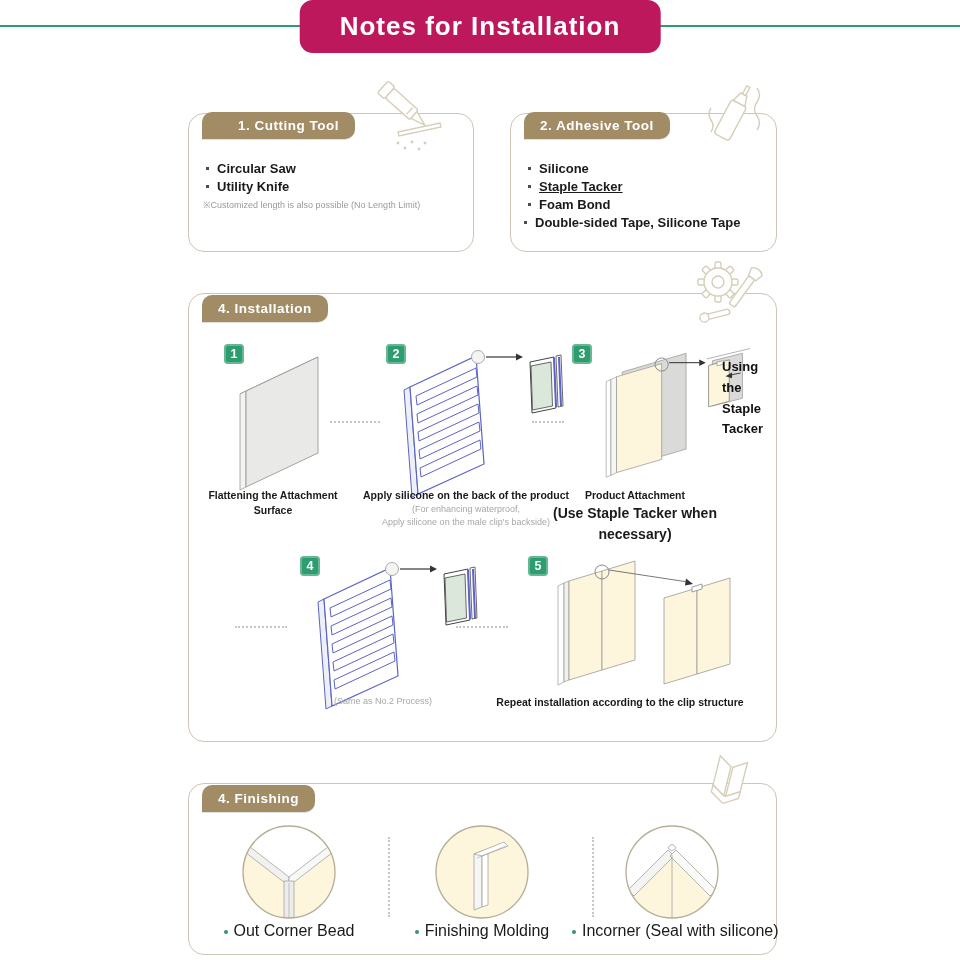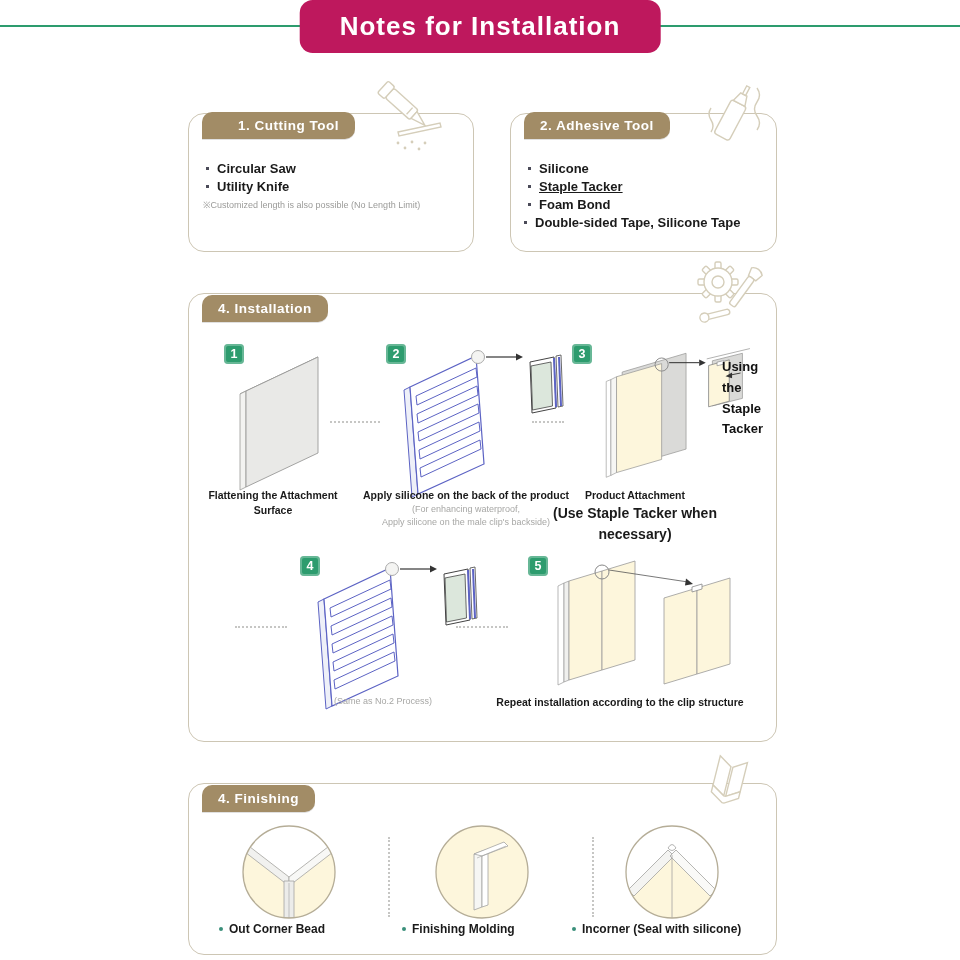--- a/index.html
+++ b/index.html
@@ -28,21 +28,21 @@
       font-size:12.5px;text-align:center;line-height:20px;z-index:2;}
 
   .caption{position:absolute;font-weight:bold;font-size:10.5px;text-align:center;line-height:1.45;}
   .subcap{font-weight:normal;color:#a7a7a5;font-size:9px;}
   .subcap-b{font-weight:bold;color:#1a1a1a;font-size:14px;}
   .annot{position:absolute;font-weight:bold;font-size:13px;line-height:1.6;color:#111;}
 
   .dot-h{position:absolute;border-top:2px dotted #c6c6c4;}
   .dot-v{position:absolute;border-left:2px dotted #c6c6c4;}
 
-  .fin-label{position:absolute;font-weight:bold;font-size:12px;white-space:nowrap;}
+  .fin-label{position:absolute;font-weight:normal;font-size:16px;text-align:center;white-space:nowrap;}
   .fin-label .blt{display:inline-block;width:4px;height:4px;border-radius:50%;
       background:#3a8f7a;margin-right:6px;vertical-align:2px;}
 
   .abs{position:absolute;}
   svg{display:block;overflow:visible;}
 </style>
 </head>
 <body>
 
 <div class="page">

